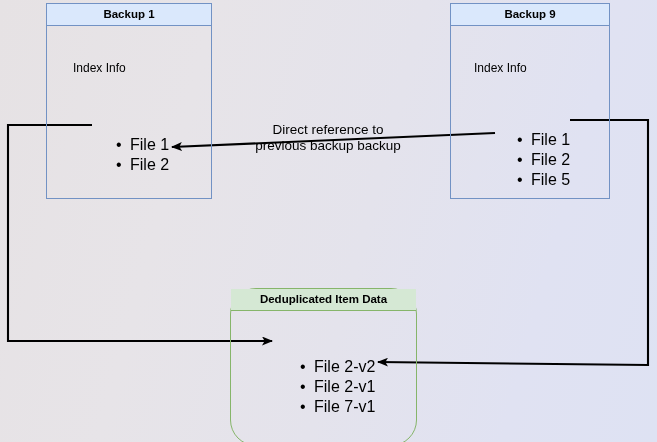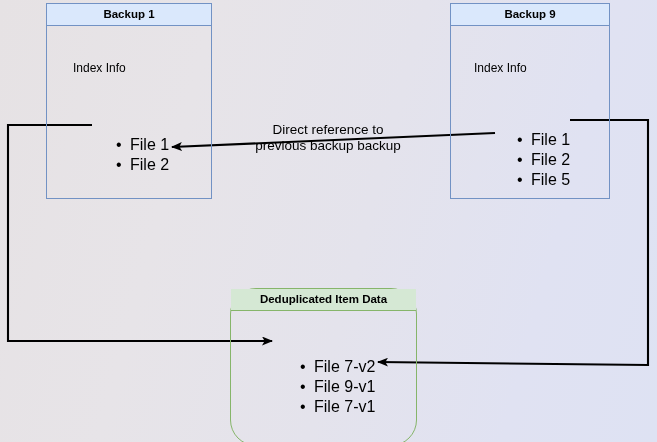--- a/index.html
+++ b/index.html
@@ -131,22 +131,22 @@
     <ul class="file-list" style="left:45px; top:108px;">
       <li>File 1</li>
       <li>File 2</li>
       <li>File 5</li>
     </ul>
   </div>
 
   <div class="box box-green" style="left:230px; top:288px; width:187px; height:158px;border-radius:26px;">
     <div class="box-title title-green">Deduplicated Item Data</div>
     <ul class="file-list" style="left:48px; top:50px;">
-      <li>File 7-v2</li>
-      <li>File 9-v1</li>
+      <li>File 2-v2</li>
+      <li>File 2-v1</li>
       <li>File 7-v1</li>
     </ul>
   </div>
 
   <div class="annot" style="left:246px; top:122px; width:164px;">Direct reference to
 previous backup backup</div>
 
 </div>
 
 </body></html>

